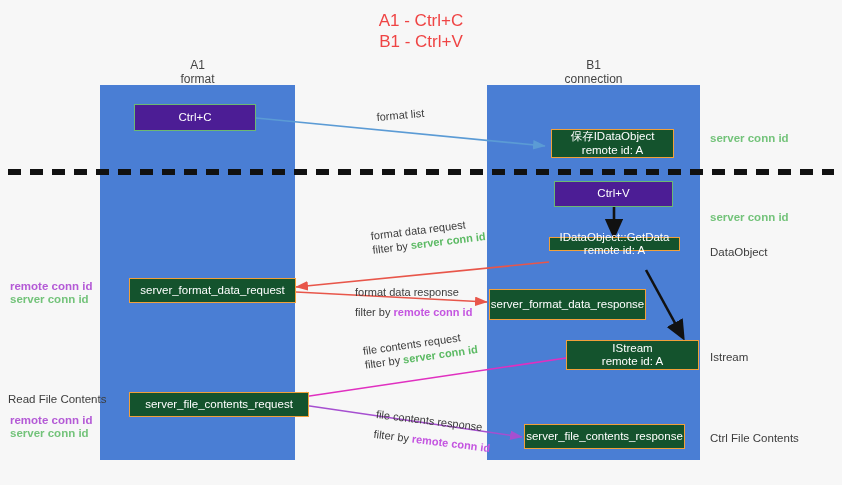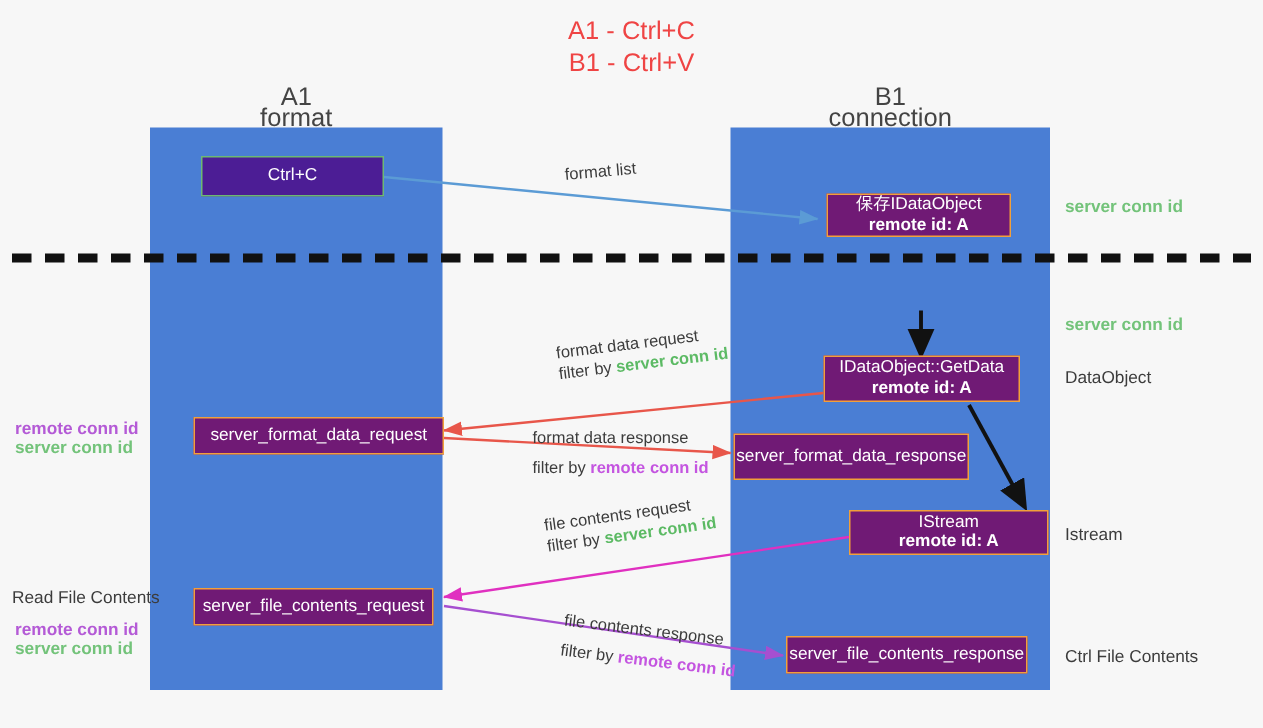--- a/index.html
+++ b/index.html
@@ -29,21 +29,21 @@
     text-align: center;
     color: #ef4444;
     font-size: 17px;
     line-height: 21px;
   }
 
   
   .lane-head {
     text-align: center;
     color: #444;
-    font-size: 17px;
+    font-size: 12px;
     line-height: 14px;
   }
   .lane-head .l1 { display: block; }
   .lane-head .l2 { display: block; }
 
   
   .lane {
     background: #4a7ed4;
   }
 
@@ -54,28 +54,28 @@
     flex-direction: column;
     align-items: center;
     justify-content: center;
     color: #ffffff;
     font-size: 11.5px;
     line-height: 13.5px;
     text-align: center;
     padding: 2px 4px;
   }
   .node.orange {
-    background: #701a75;
+    background: #14532d;
     border: 1px solid #f2a03a;
   }
   .node.green {
     background: #4c1d95;
     border: 1px solid #6cb972;
   }
-  .node .ln2 { font-weight: bold; }
+  .node .ln2 { font-weight: normal; }
 
   
   .ann {
     font-size: 11.5px;
     line-height: 14px;
   }
   .ann.dark  { color: #3c3c3c; }
   .ann.green { color: #73c37a; font-weight: bold; }
   .ann.purple{ color: #b45ad6; font-weight: bold; }
 
@@ -156,31 +156,34 @@
   </svg>
 
   <div class="abs node green" style="left:134px; top:104px; width:122px; height:27px;">
     <span>Ctrl+C</span>
   </div>
 
   <div class="abs node orange" style="left:129px; top:278px; width:167px; height:25px;">
     <span>server_format_data_request</span>
   </div>
 
-  <div class="abs node orange" style="left:129px; top:392px; width:160px; height:25px;">
+  <div class="abs node orange" style="left:129px; top:392px; width:180px; height:25px;">
     <span>server_file_contents_request</span>
   </div>
 
   <div class="abs node orange" style="left:551px; top:129px; width:123px; height:29px;">
     <span class="ln1">保存IDataObject</span>
     <span class="ln2">remote id: A</span>
   </div>
 
-
-  <div class="abs node orange" style="left:549px; top:237px; width:131px; height:31px;">
+  <div class="abs node green" style="left:554px; top:181px; width:119px; height:26px;">
+    <span>Ctrl+V</span>
+  </div>
+
+  <div class="abs node orange" style="left:549px; top:237px; width:131px; height:14px;">
     <span class="ln1">IDataObject::GetData</span>
     <span class="ln2">remote id: A</span>
   </div>
 
   <div class="abs node orange" style="left:566px; top:340px; width:133px; height:30px;">
     <span class="ln1">IStream</span>
     <span class="ln2">remote id: A</span>
   </div>
 
   <div class="abs node orange" style="left:489px; top:289px; width:157px; height:31px;">

